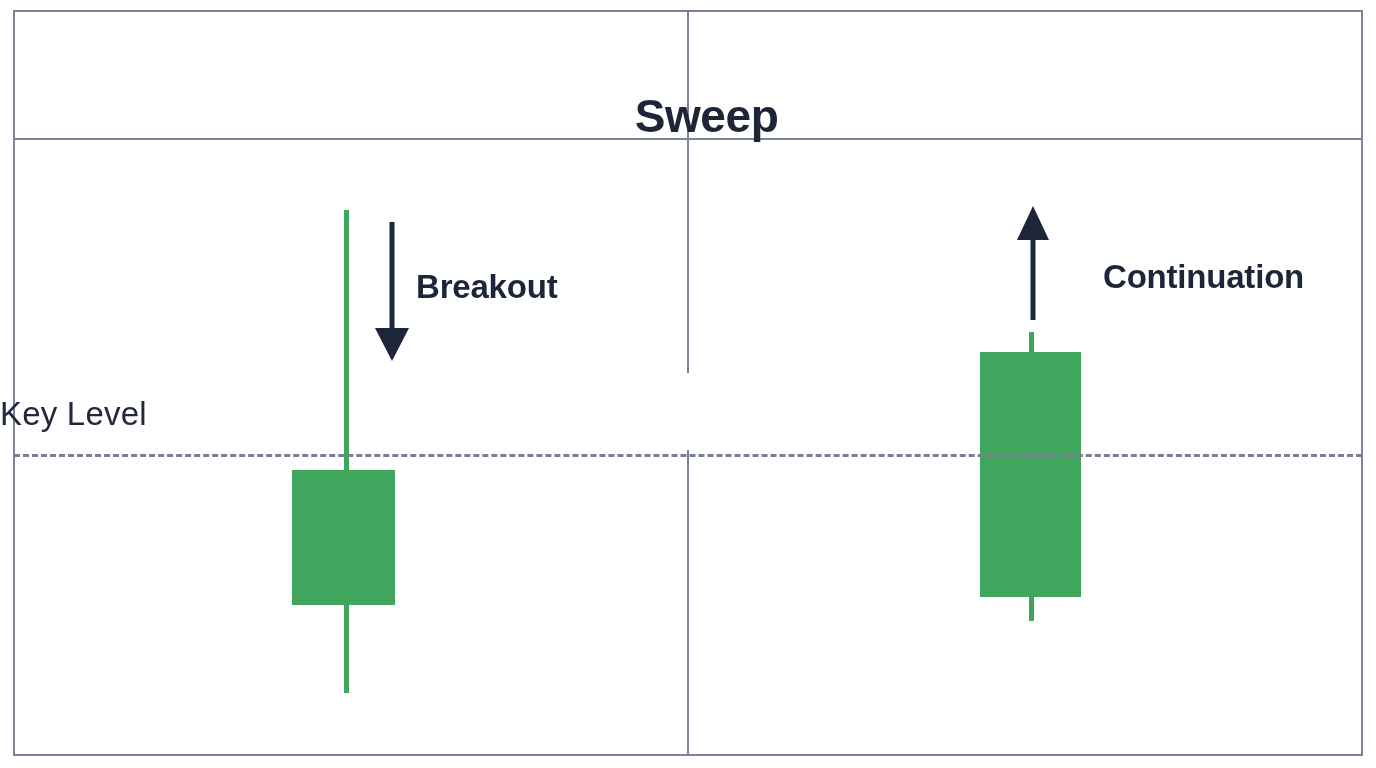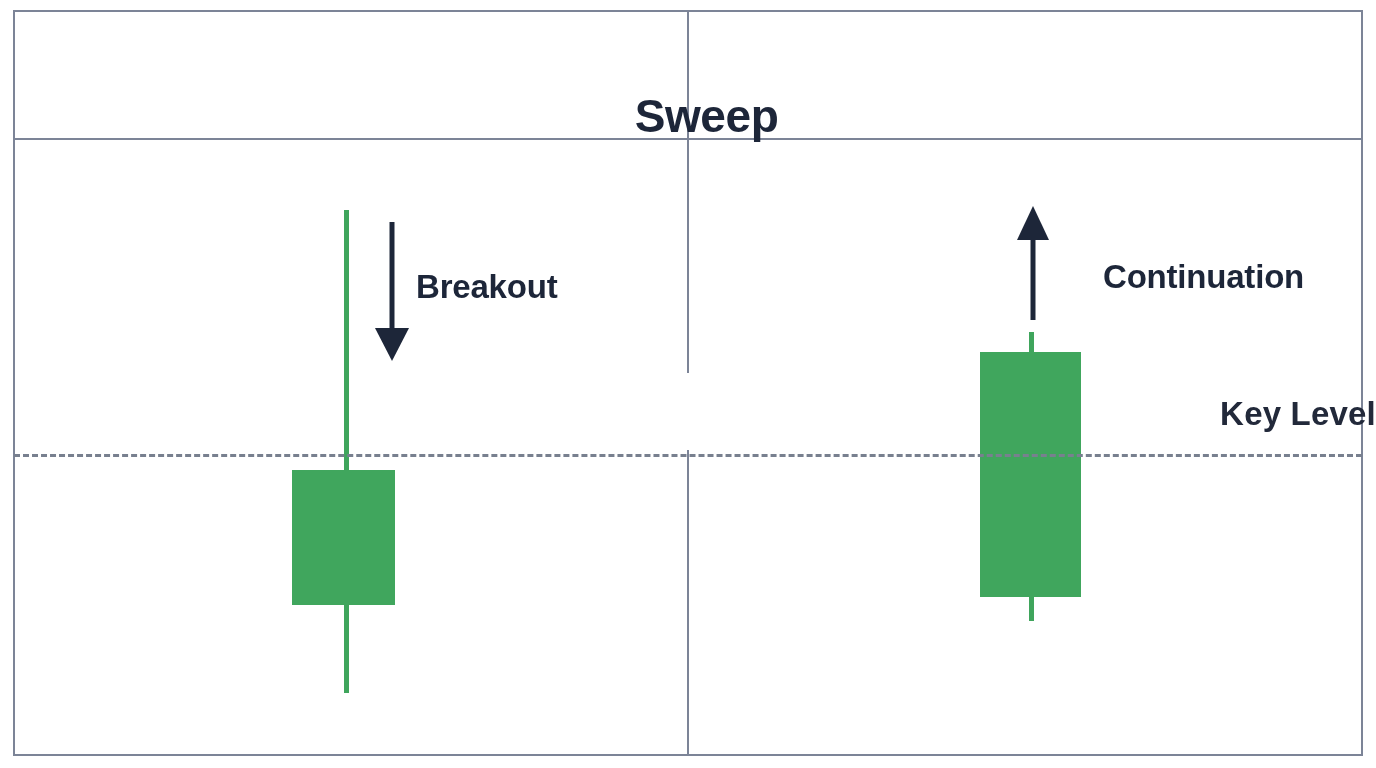--- a/index.html
+++ b/index.html
@@ -85,23 +85,23 @@
     top: 454px;
     width: 1348px;
     height: 0;
     border-top: 3px dashed #78808f;
   }
   .key-level-label {
     position: absolute;
     left: 0;
     top: 396px;
     width: 1376px;
-    text-align: right;
+    text-align: left;
     font-size: 33px;
-    font-weight: 700;
+    font-weight: 400;
     color: #22293a;
     line-height: 1.1;
     letter-spacing: 0.2px;
   }
 
   
   .wick {
     position: absolute;
     width: 5px;
     background: #3fa55c;

